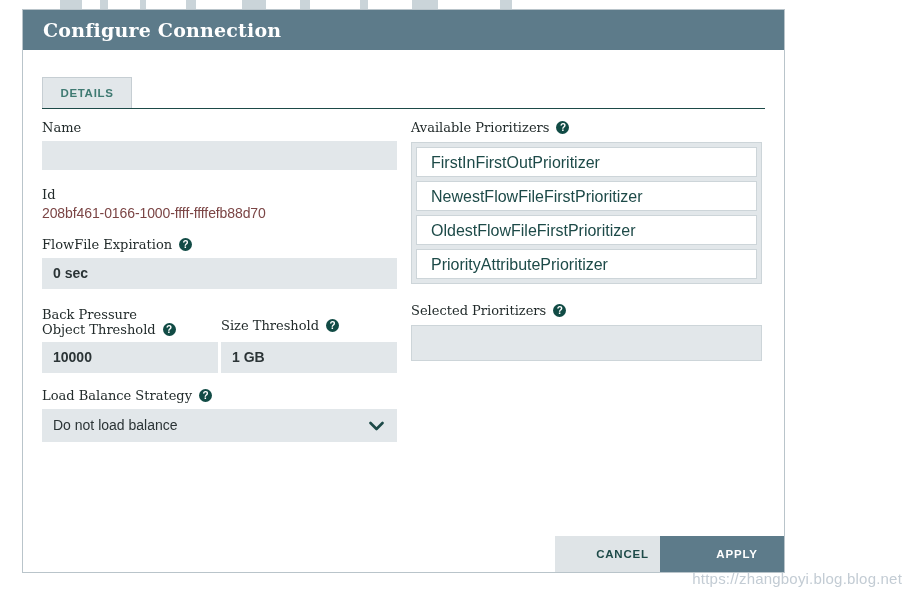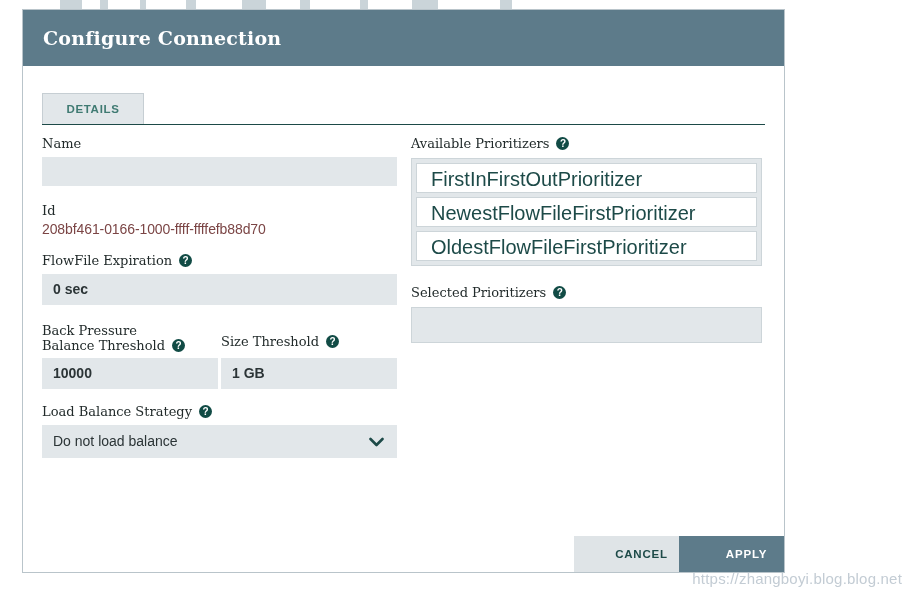--- a/index.html
+++ b/index.html
@@ -38,21 +38,21 @@
     top: 9px;
     width: 763px;
     height: 564px;
     background: #ffffff;
     border: 1px solid #b9c4ca;
     box-sizing: border-box;
     overflow: hidden;
   }
 
   #dialog-header {
-    height: 56px;
+    height: 40px;
     background: #5d7b8a;
     display: flex;
     align-items: center;
     padding: 0 0 0 20px;
     box-sizing: border-box;
   }
   #dialog-title {
     color: #ffffff;
     font-family: "DejaVu Serif", "Liberation Serif", serif;
     font-size: 19px;
@@ -75,21 +75,21 @@
     display: flex;
     align-items: center;
     justify-content: center;
     font-size: 11.5px;
     font-weight: bold;
     letter-spacing: .7px;
     cursor: pointer;
   }
   .tab.inactive {
     left: 0;
-    width: 102px;
+    width: 90px;
     background: #e2e7ea;
     border: 1px solid #c6ced3;
     color: #3f7a72;
   }
   .tab.active {
     left: 113px;
     width: 102px;
     height: 37px;
     background: #ffffff;
     border: 1px solid #1d4a48;
@@ -205,21 +205,21 @@
     box-sizing: border-box;
     padding: 4px 4px;
   }
   .prioritizer-item {
     background: #ffffff;
     border: 1px solid #cdd5d9;
     height: 30px;
     line-height: 30px;
     padding: 0 0 0 14px;
     box-sizing: border-box;
-    font-size: 20px;
+    font-size: 16px;
     color: #1d4a48;
     margin-bottom: 4px;
     cursor: grab;
   }
   .prioritizer-item:last-child { margin-bottom: 0; }
 
   #selected-label { margin-top: 19px; }
   #selected-list {
     margin-top: 7px;
     width: 351px;
@@ -247,21 +247,21 @@
     cursor: pointer;
     box-sizing: border-box;
     padding-left: 30px;
   }
   #cancel-button {
     width: 105px;
     background: #dfe4e7;
     color: #1d4a48;
   }
   #apply-button {
-    width: 105px;
+    width: 124px;
     background: #5d7b8a;
     color: #ffffff;
     justify-content: center;
   }
 
   
   #watermark {
     position: absolute;
     right: 8px;
     bottom: 6px;
@@ -317,21 +317,21 @@
       <div class="field-label" id="expiration-label">
         <span>FlowFile Expiration</span>
         <span class="help-icon">?</span>
       </div>
       <div class="text-input" id="expiration-input">0 sec</div>
 
       <div id="backpressure-row">
         <div class="field-label" id="bp-object-label">
           <span style="display:block">
             <span class="sub">Back Pressure</span>
-            <span class="sub">Balance Threshold</span>
+            <span class="sub">Object Threshold</span>
           </span>
           <span class="help-icon" style="align-self:flex-end;margin-bottom:1px;">?</span>
         </div>
         <div class="text-input" id="bp-object-input">10000</div>
 
         <div class="field-label" id="bp-size-label">
           <span>Size Threshold</span>
           <span class="help-icon">?</span>
         </div>
         <div class="text-input" id="bp-size-input">1 GB</div>
@@ -354,20 +354,21 @@
     <div class="col-right">
 
       <div class="field-label">
         <span>Available Prioritizers</span>
         <span class="help-icon">?</span>
       </div>
       <div id="available-list">
         <div class="prioritizer-item">FirstInFirstOutPrioritizer</div>
         <div class="prioritizer-item">NewestFlowFileFirstPrioritizer</div>
         <div class="prioritizer-item">OldestFlowFileFirstPrioritizer</div>
+        <div class="prioritizer-item">PriorityAttributePrioritizer</div>
       </div>
 
       <div class="field-label" id="selected-label">
         <span>Selected Prioritizers</span>
         <span class="help-icon">?</span>
       </div>
       <div id="selected-list"></div>
     </div>
   </div>
 

